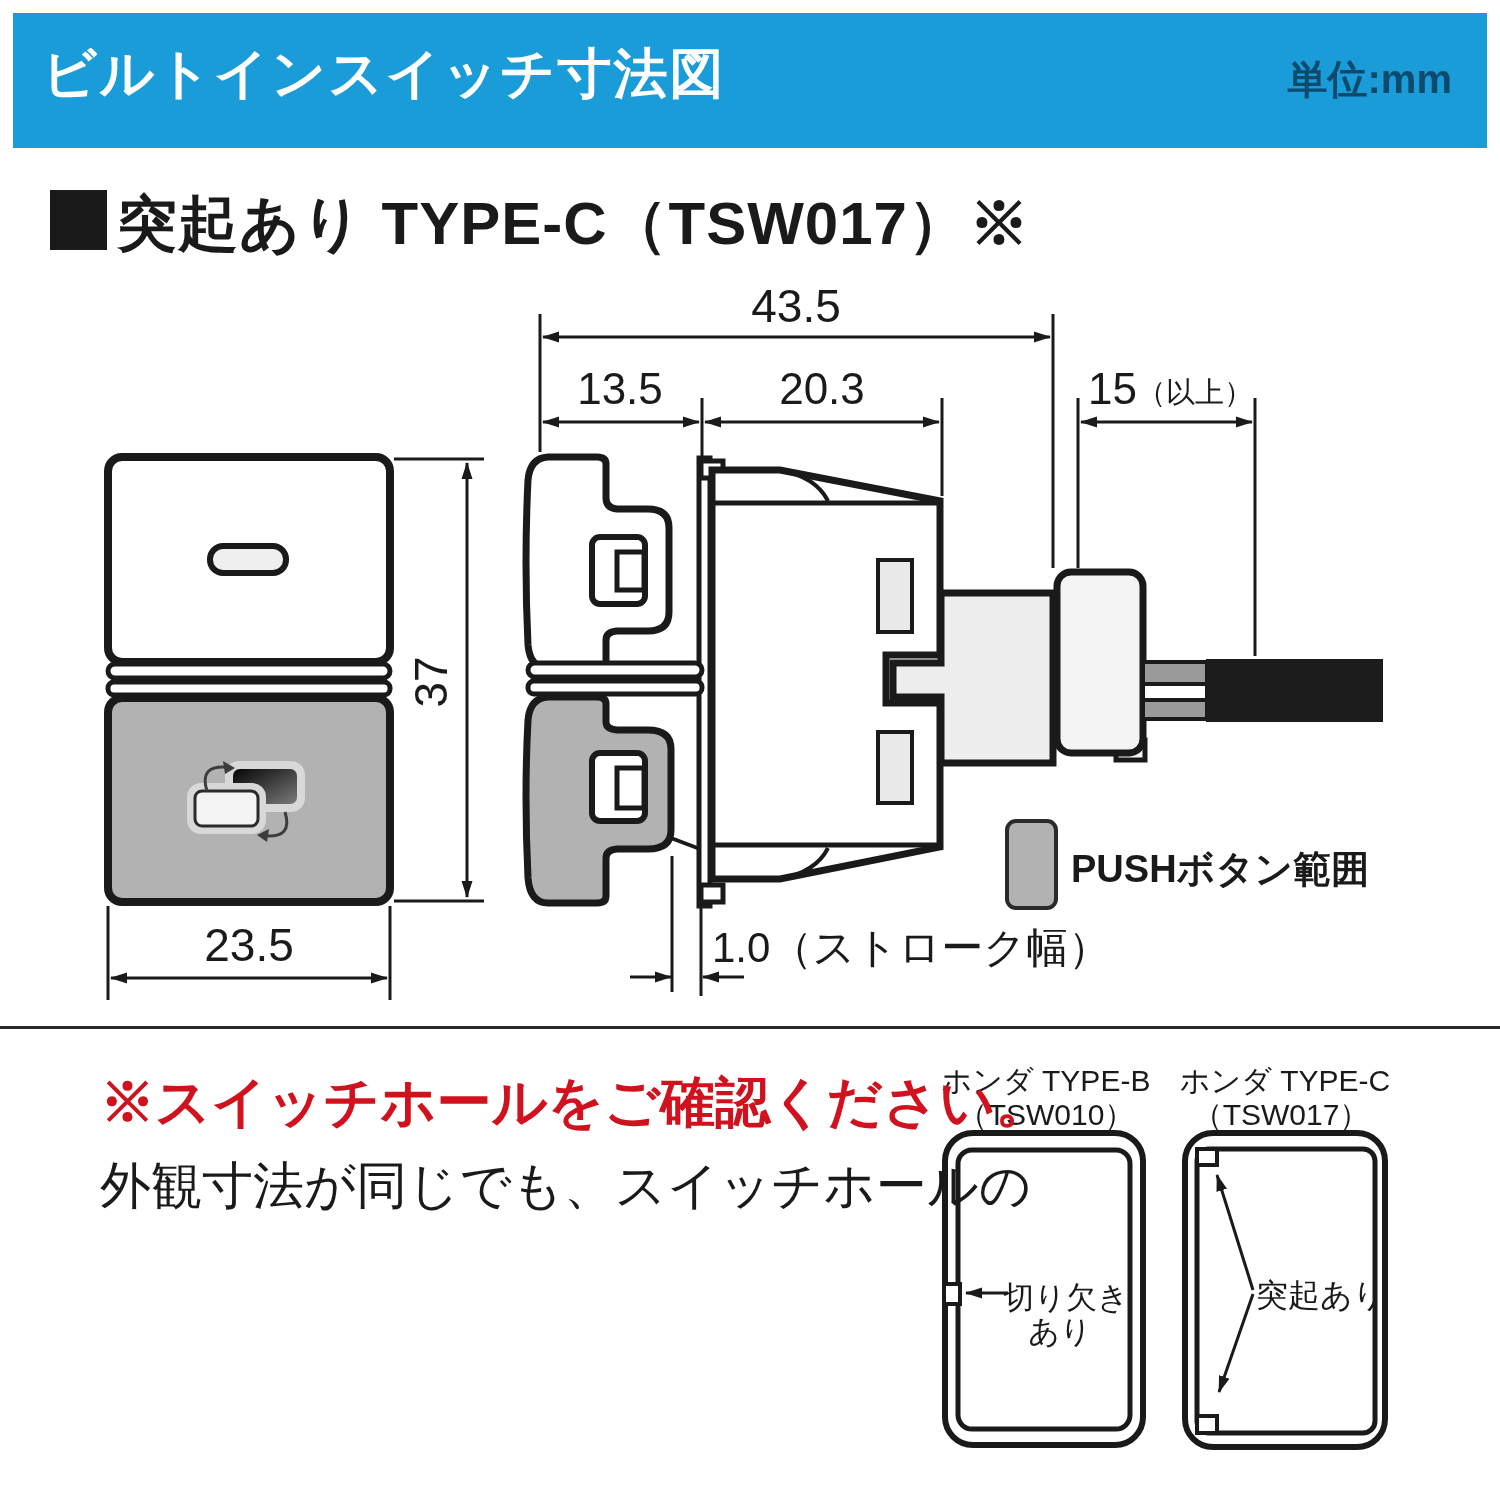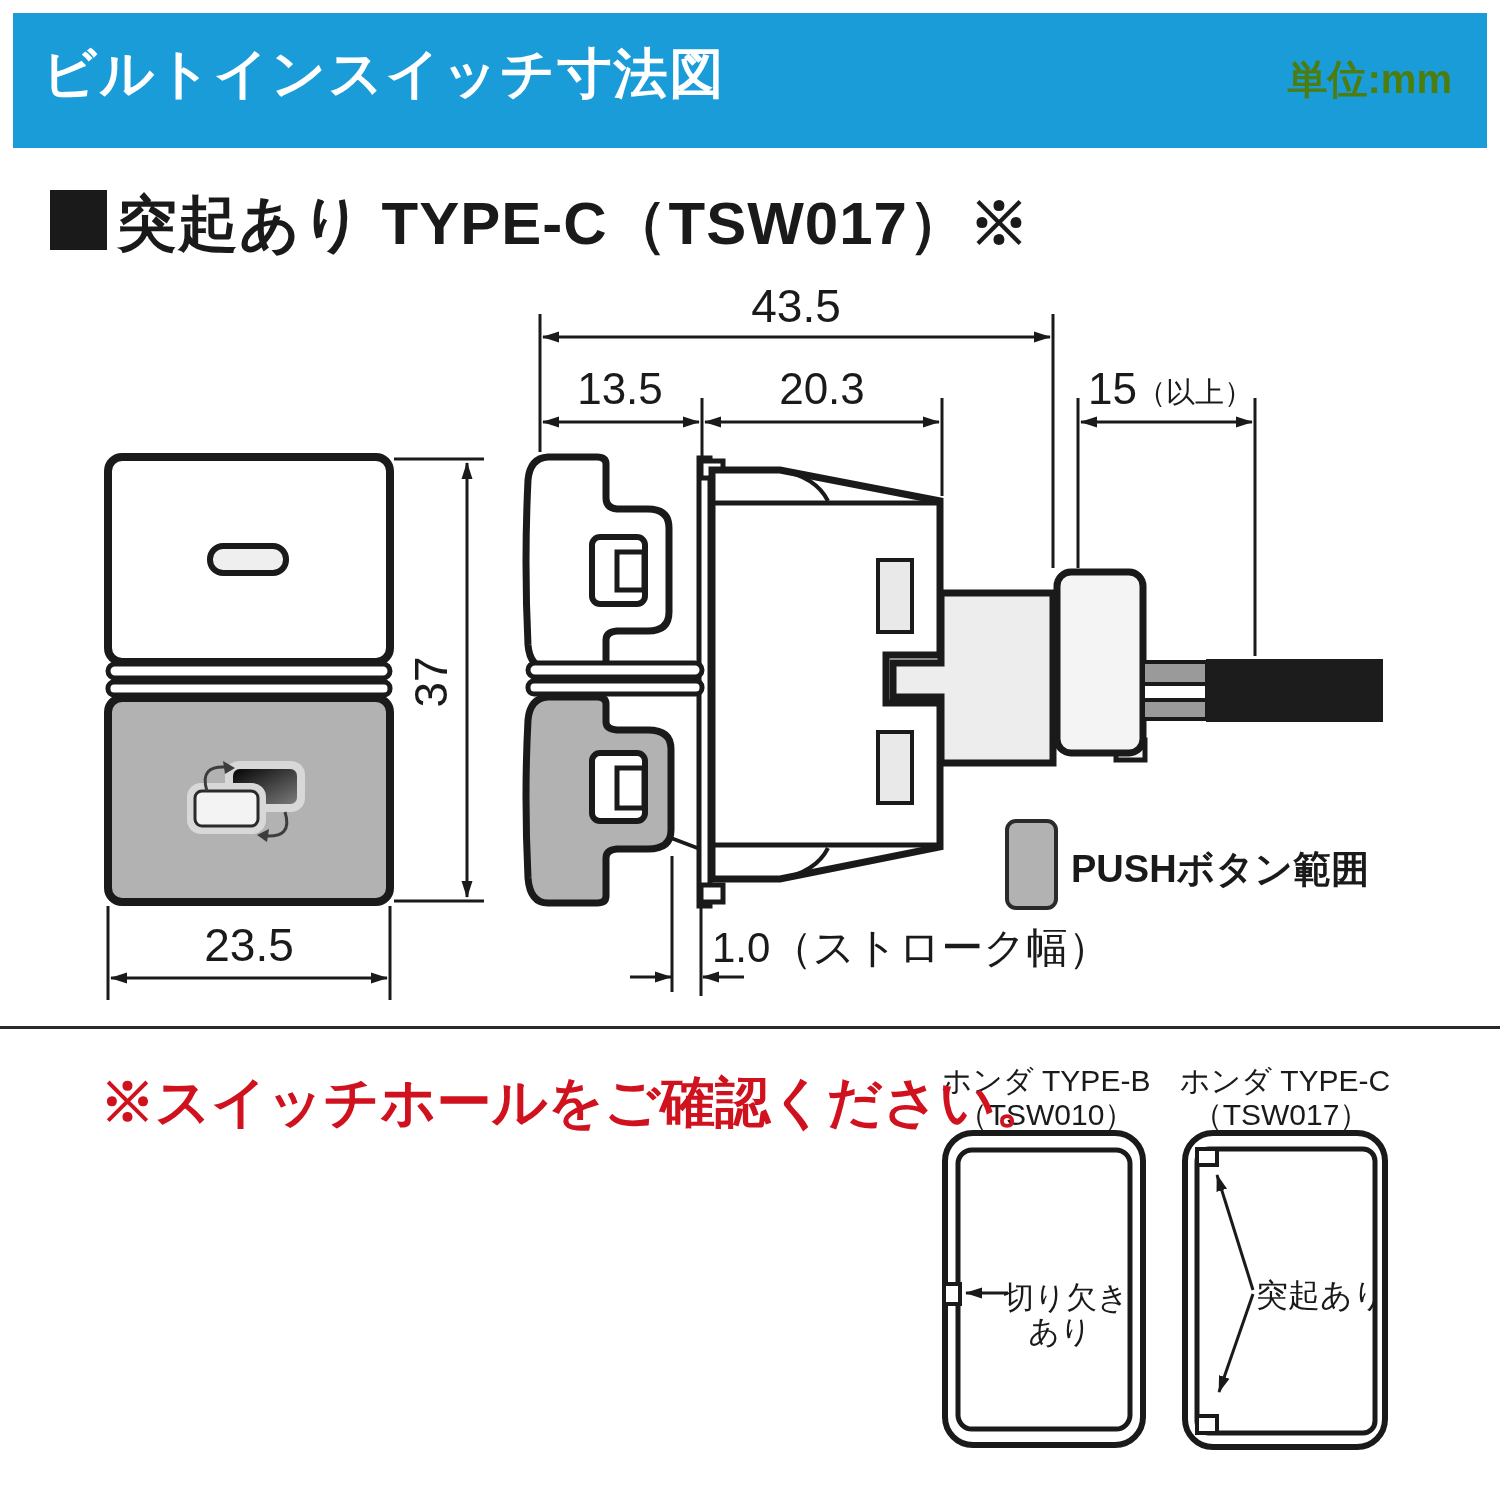--- a/index.html
+++ b/index.html
@@ -1,20 +1,20 @@
 <!DOCTYPE html>
 <html><head>
 <meta charset="utf-8">
 <style>
   html,body{margin:0;padding:0;background:#fff;}
   .page{position:relative;width:1500px;height:1500px;background:#ffffff;overflow:hidden;
         font-family:Liberation Sans, sans-serif;color:#1a1a1a;}
   .header-bar{position:absolute;left:13px;top:13px;right:13px;height:135px;background:#1a9cd8;}
   .header-title{position:absolute;left:42px;top:38px;font-size:54px;font-weight:bold;color:#ffffff;letter-spacing:2px;}
-  .header-unit{position:absolute;right:48px;top:52px;font-size:40px;font-weight:bold;color:#4d7c0f;}
+  .header-unit{position:absolute;right:48px;top:52px;font-size:40px;font-weight:bold;color:#0c4a6e;}
   .section-row{position:absolute;left:50px;top:184px;height:70px;}
   .section-bullet{position:absolute;left:0;top:6px;width:57px;height:60px;background:#1a1a1a;}
   .section-title{position:absolute;left:67px;top:0;font-size:60px;font-weight:bold;white-space:nowrap;letter-spacing:1px;}
   svg{position:absolute;left:0;top:0;}
   .warning-text{position:absolute;left:100px;top:1066px;font-size:55px;font-weight:bold;color:#d0121f;white-space:nowrap;}
   .note-line1{position:absolute;left:100px;top:1152px;font-size:51px;color:#1a1a1a;white-space:nowrap;}
   .note-line2{position:absolute;left:100px;top:1220px;font-size:51px;color:#1a1a1a;white-space:nowrap;}
   .dim-text{font-size:44px;fill:#1a1a1a;}
   .dim-text-lg{font-size:46px;fill:#1a1a1a;}
   .holelabel{font-size:30px;fill:#1a1a1a;}
@@ -170,14 +170,15 @@
         <rect x="1197" y="1149" width="20" height="16" fill="#ffffff" stroke-width="4"></rect>
         <rect x="1197" y="1416" width="20" height="17" fill="#ffffff" stroke-width="4"></rect>
         <line x1="1253" y1="1290" x2="1217" y2="1175" stroke-width="3" marker-end="url(#ah)"></line>
         <line x1="1253" y1="1294" x2="1219" y2="1392" stroke-width="3" marker-end="url(#ah)"></line>
         <text x="1256" y="1306" font-size="32" stroke="none" fill="#1a1a1a">突起あり</text>
       </g>
     </g>
   </svg>
 
   <div class="warning-text">※スイッチホールをご確認ください。</div>
+  <div class="note-line1">外観寸法が同じでも、スイッチホールの</div>
 
 </div>
 
 </body></html>

